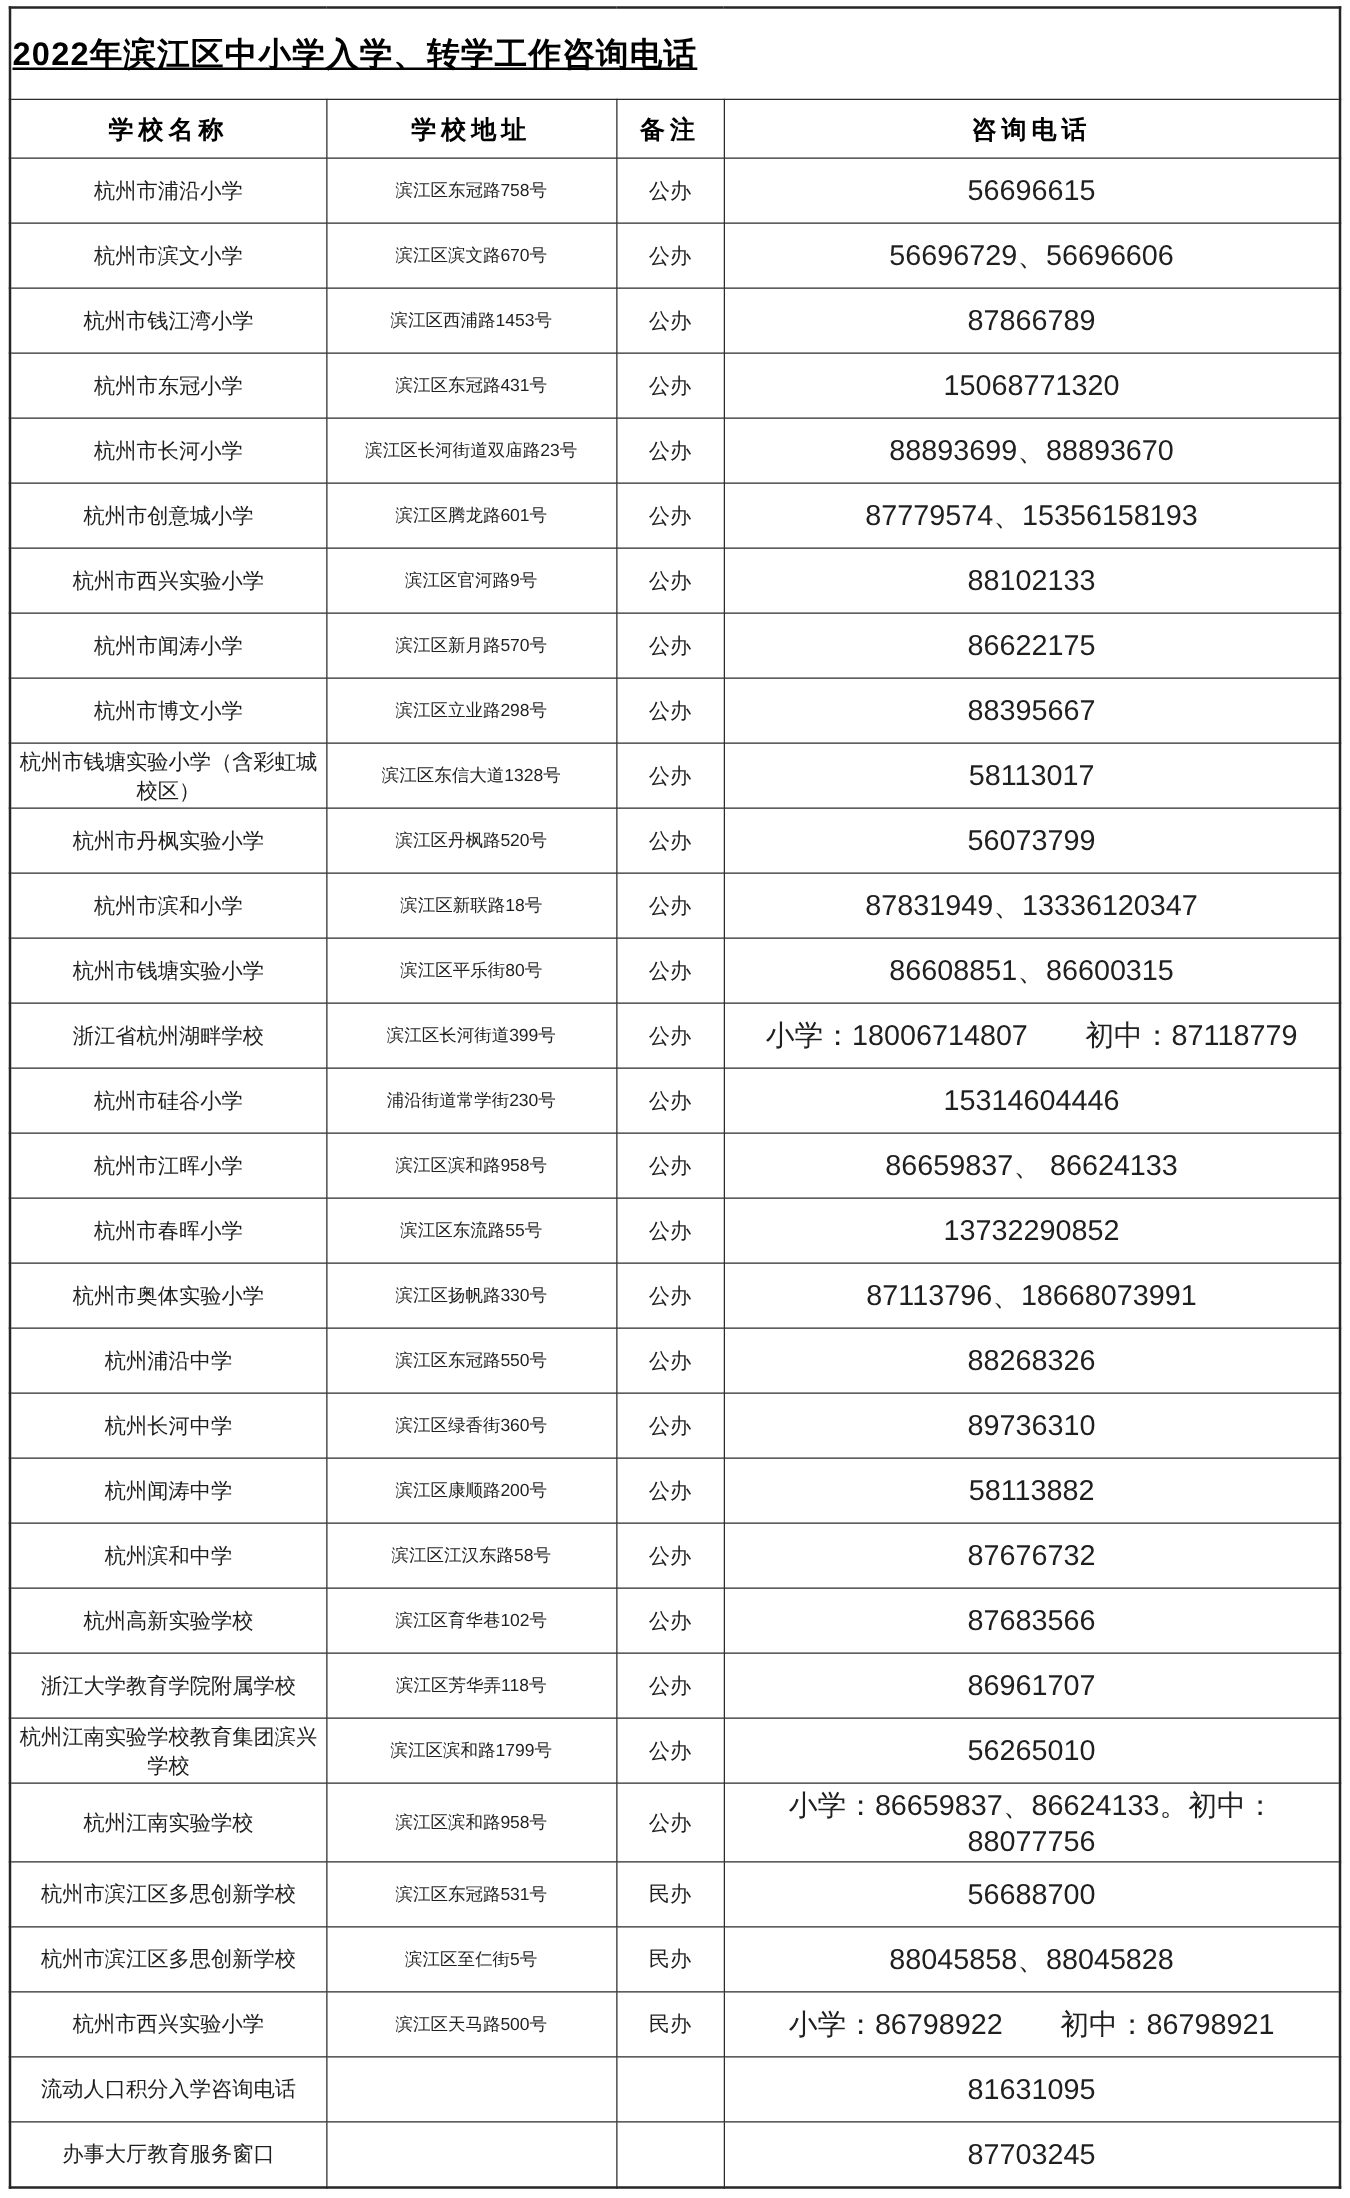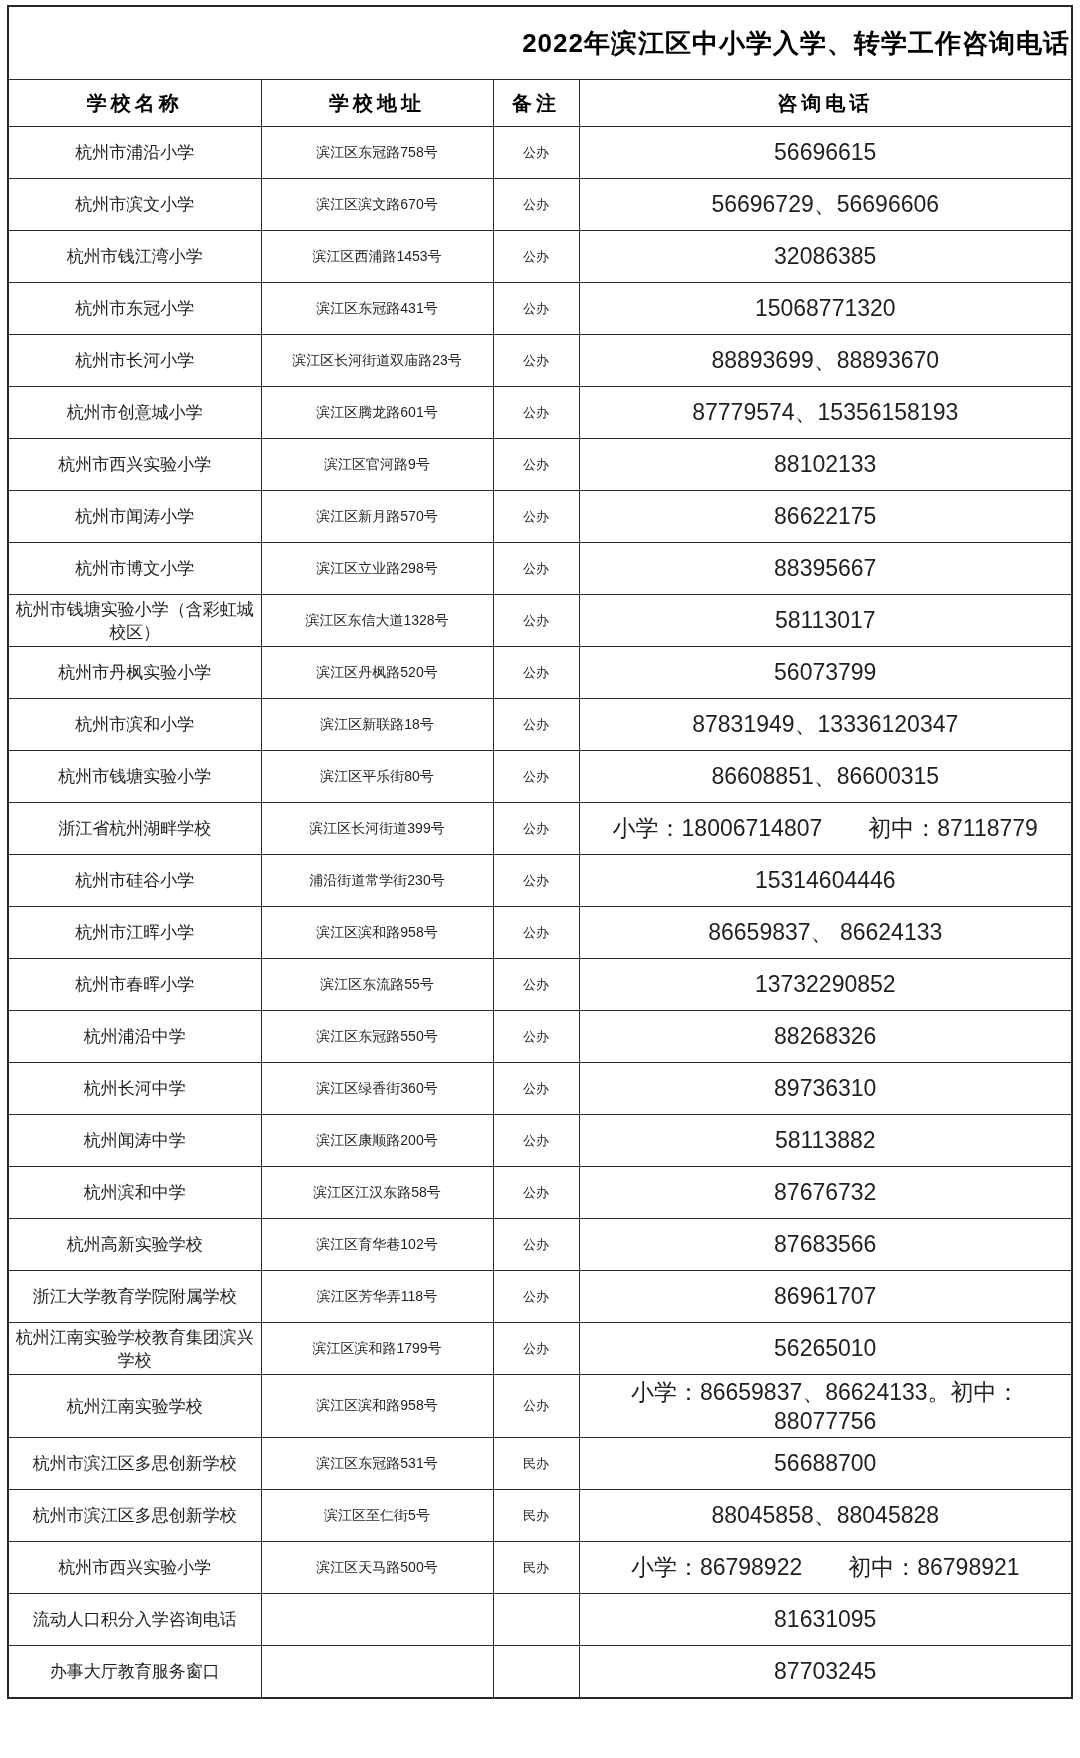--- a/index.html
+++ b/index.html
@@ -24,24 +24,25 @@
   }
   .tbl th, .tbl td {
     border: 1px solid #2b2b2b;
     background: #ffffff;
     overflow: hidden;
   }
   .title-row th {
     height: 70px;
     font-size: 26px;
     font-weight: bold;
-    text-align: right;
+    text-align: left;
     vertical-align: middle;
     letter-spacing: 1px;
     color: #000000;
+    text-decoration: underline;
   }
   .head-row th {
     height: 44px;
     font-size: 20px;
     font-weight: bold;
     text-align: center;
     vertical-align: middle;
     letter-spacing: 4px;
     color: #000000;
   }
@@ -57,21 +58,21 @@
   }
   td.addr {
     font-size: 14px;
     color: #1f1f1f;
   }
   td.addr.small {
     font-size: 12.5px;
     line-height: 1.35;
   }
   td.remark {
-    font-size: 13px;
+    font-size: 17px;
     color: #1f1f1f;
   }
   td.phone {
     font-size: 23px;
     color: #1f1f1f;
   }
 </style>
 </head>
 <body>
 
@@ -106,21 +107,21 @@
     <td class="name">杭州市滨文小学</td>
     <td class="addr">滨江区滨文路670号</td>
     <td class="remark">公办</td>
     <td class="phone">56696729、56696606</td>
   </tr>
 
   <tr class="data-row">
     <td class="name">杭州市钱江湾小学</td>
     <td class="addr">滨江区西浦路1453号</td>
     <td class="remark">公办</td>
-    <td class="phone">32086385</td>
+    <td class="phone">87866789</td>
   </tr>
 
   <tr class="data-row">
     <td class="name">杭州市东冠小学</td>
     <td class="addr">滨江区东冠路431号</td>
     <td class="remark">公办</td>
     <td class="phone">15068771320</td>
   </tr>
 
   <tr class="data-row">
@@ -207,20 +208,26 @@
     <td class="phone">86659837、 86624133</td>
   </tr>
 
   <tr class="data-row">
     <td class="name">杭州市春晖小学</td>
     <td class="addr">滨江区东流路55号</td>
     <td class="remark">公办</td>
     <td class="phone">13732290852</td>
   </tr>
 
+  <tr class="data-row">
+    <td class="name">杭州市奥体实验小学</td>
+    <td class="addr">滨江区扬帆路330号</td>
+    <td class="remark">公办</td>
+    <td class="phone">87113796、18668073991</td>
+  </tr>
 
   <tr class="data-row">
     <td class="name">杭州浦沿中学</td>
     <td class="addr">滨江区东冠路550号</td>
     <td class="remark">公办</td>
     <td class="phone">88268326</td>
   </tr>
 
   <tr class="data-row">
     <td class="name">杭州长河中学</td>

